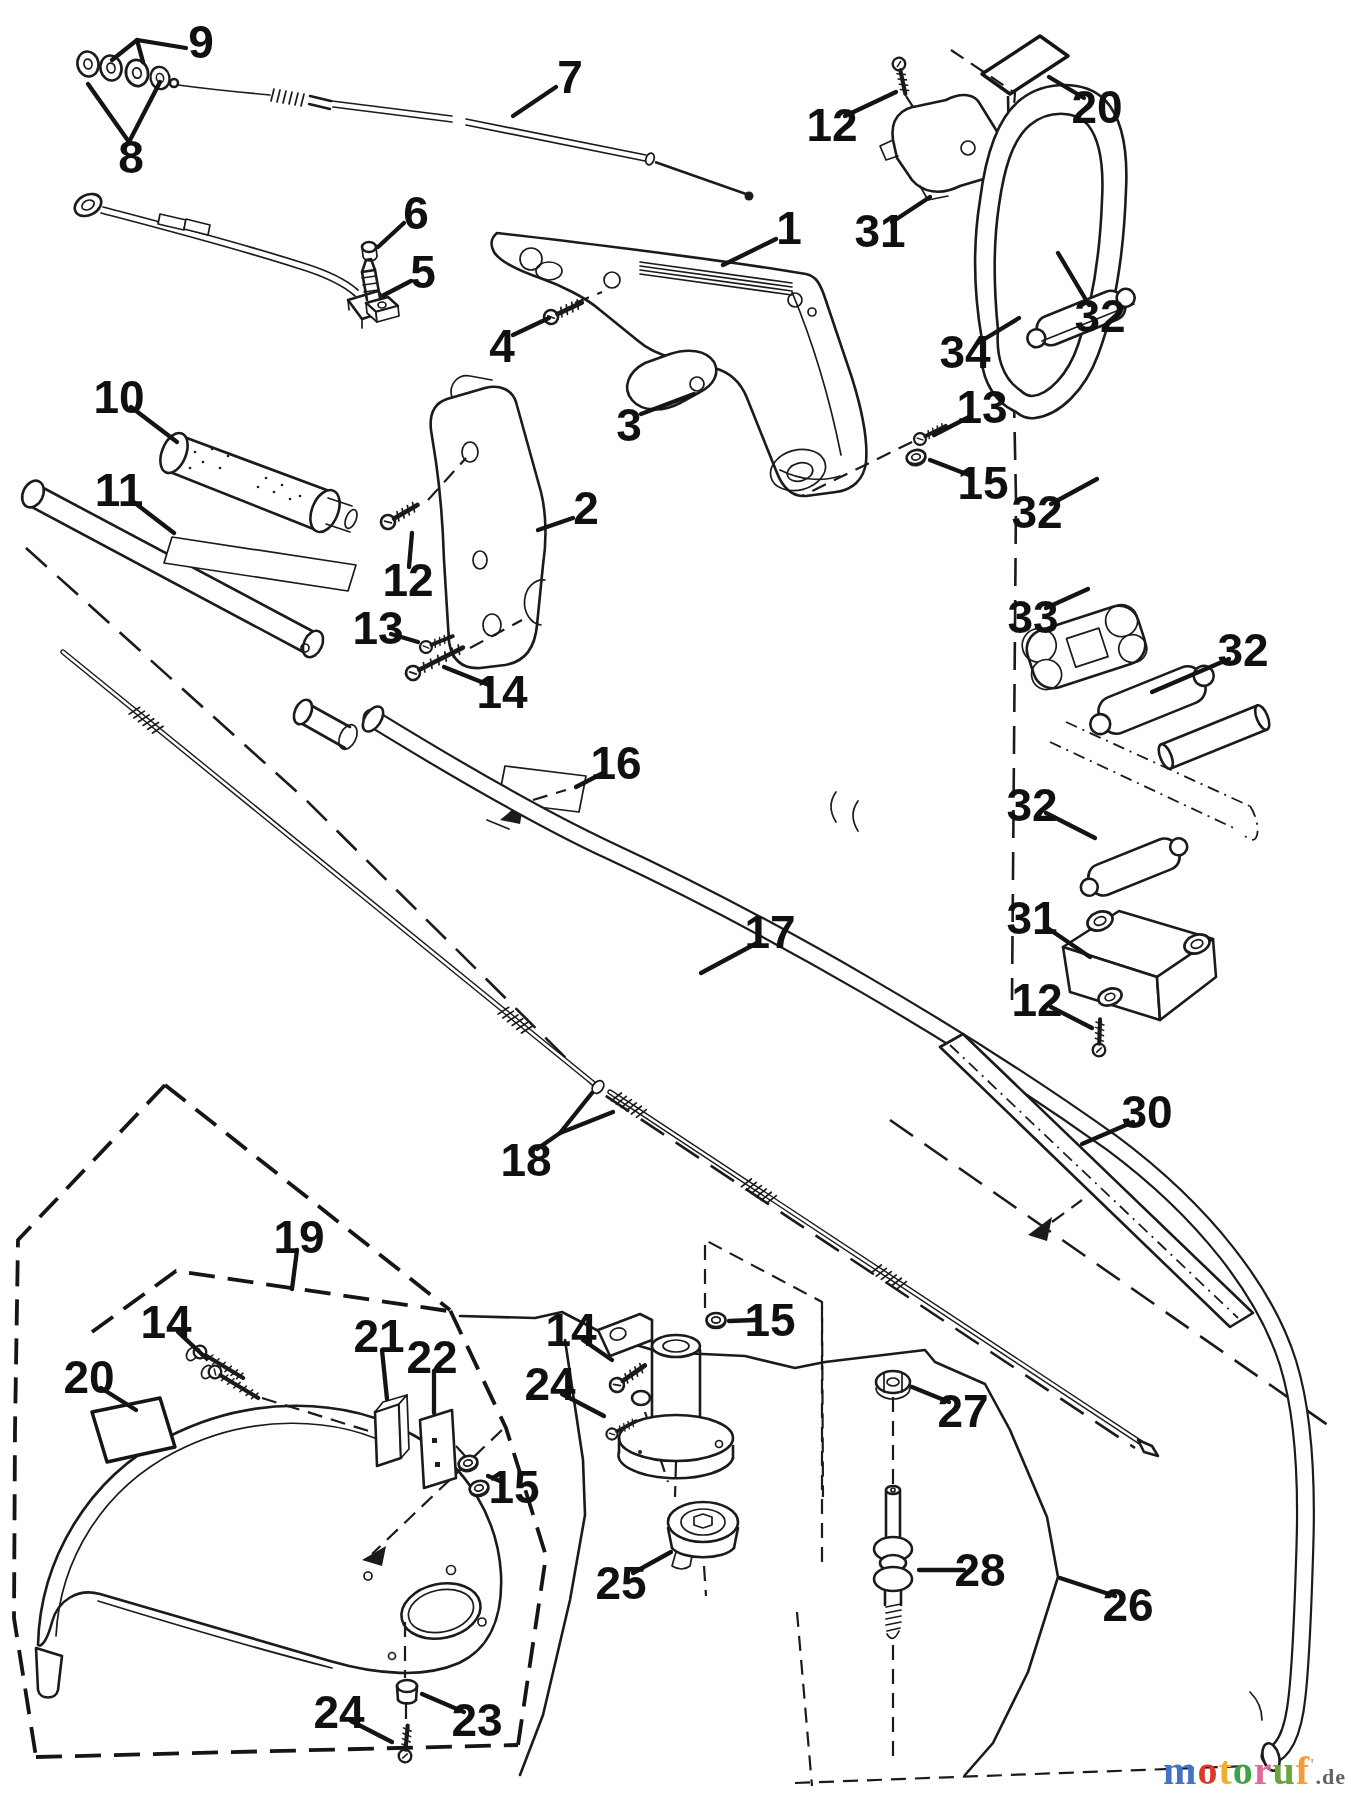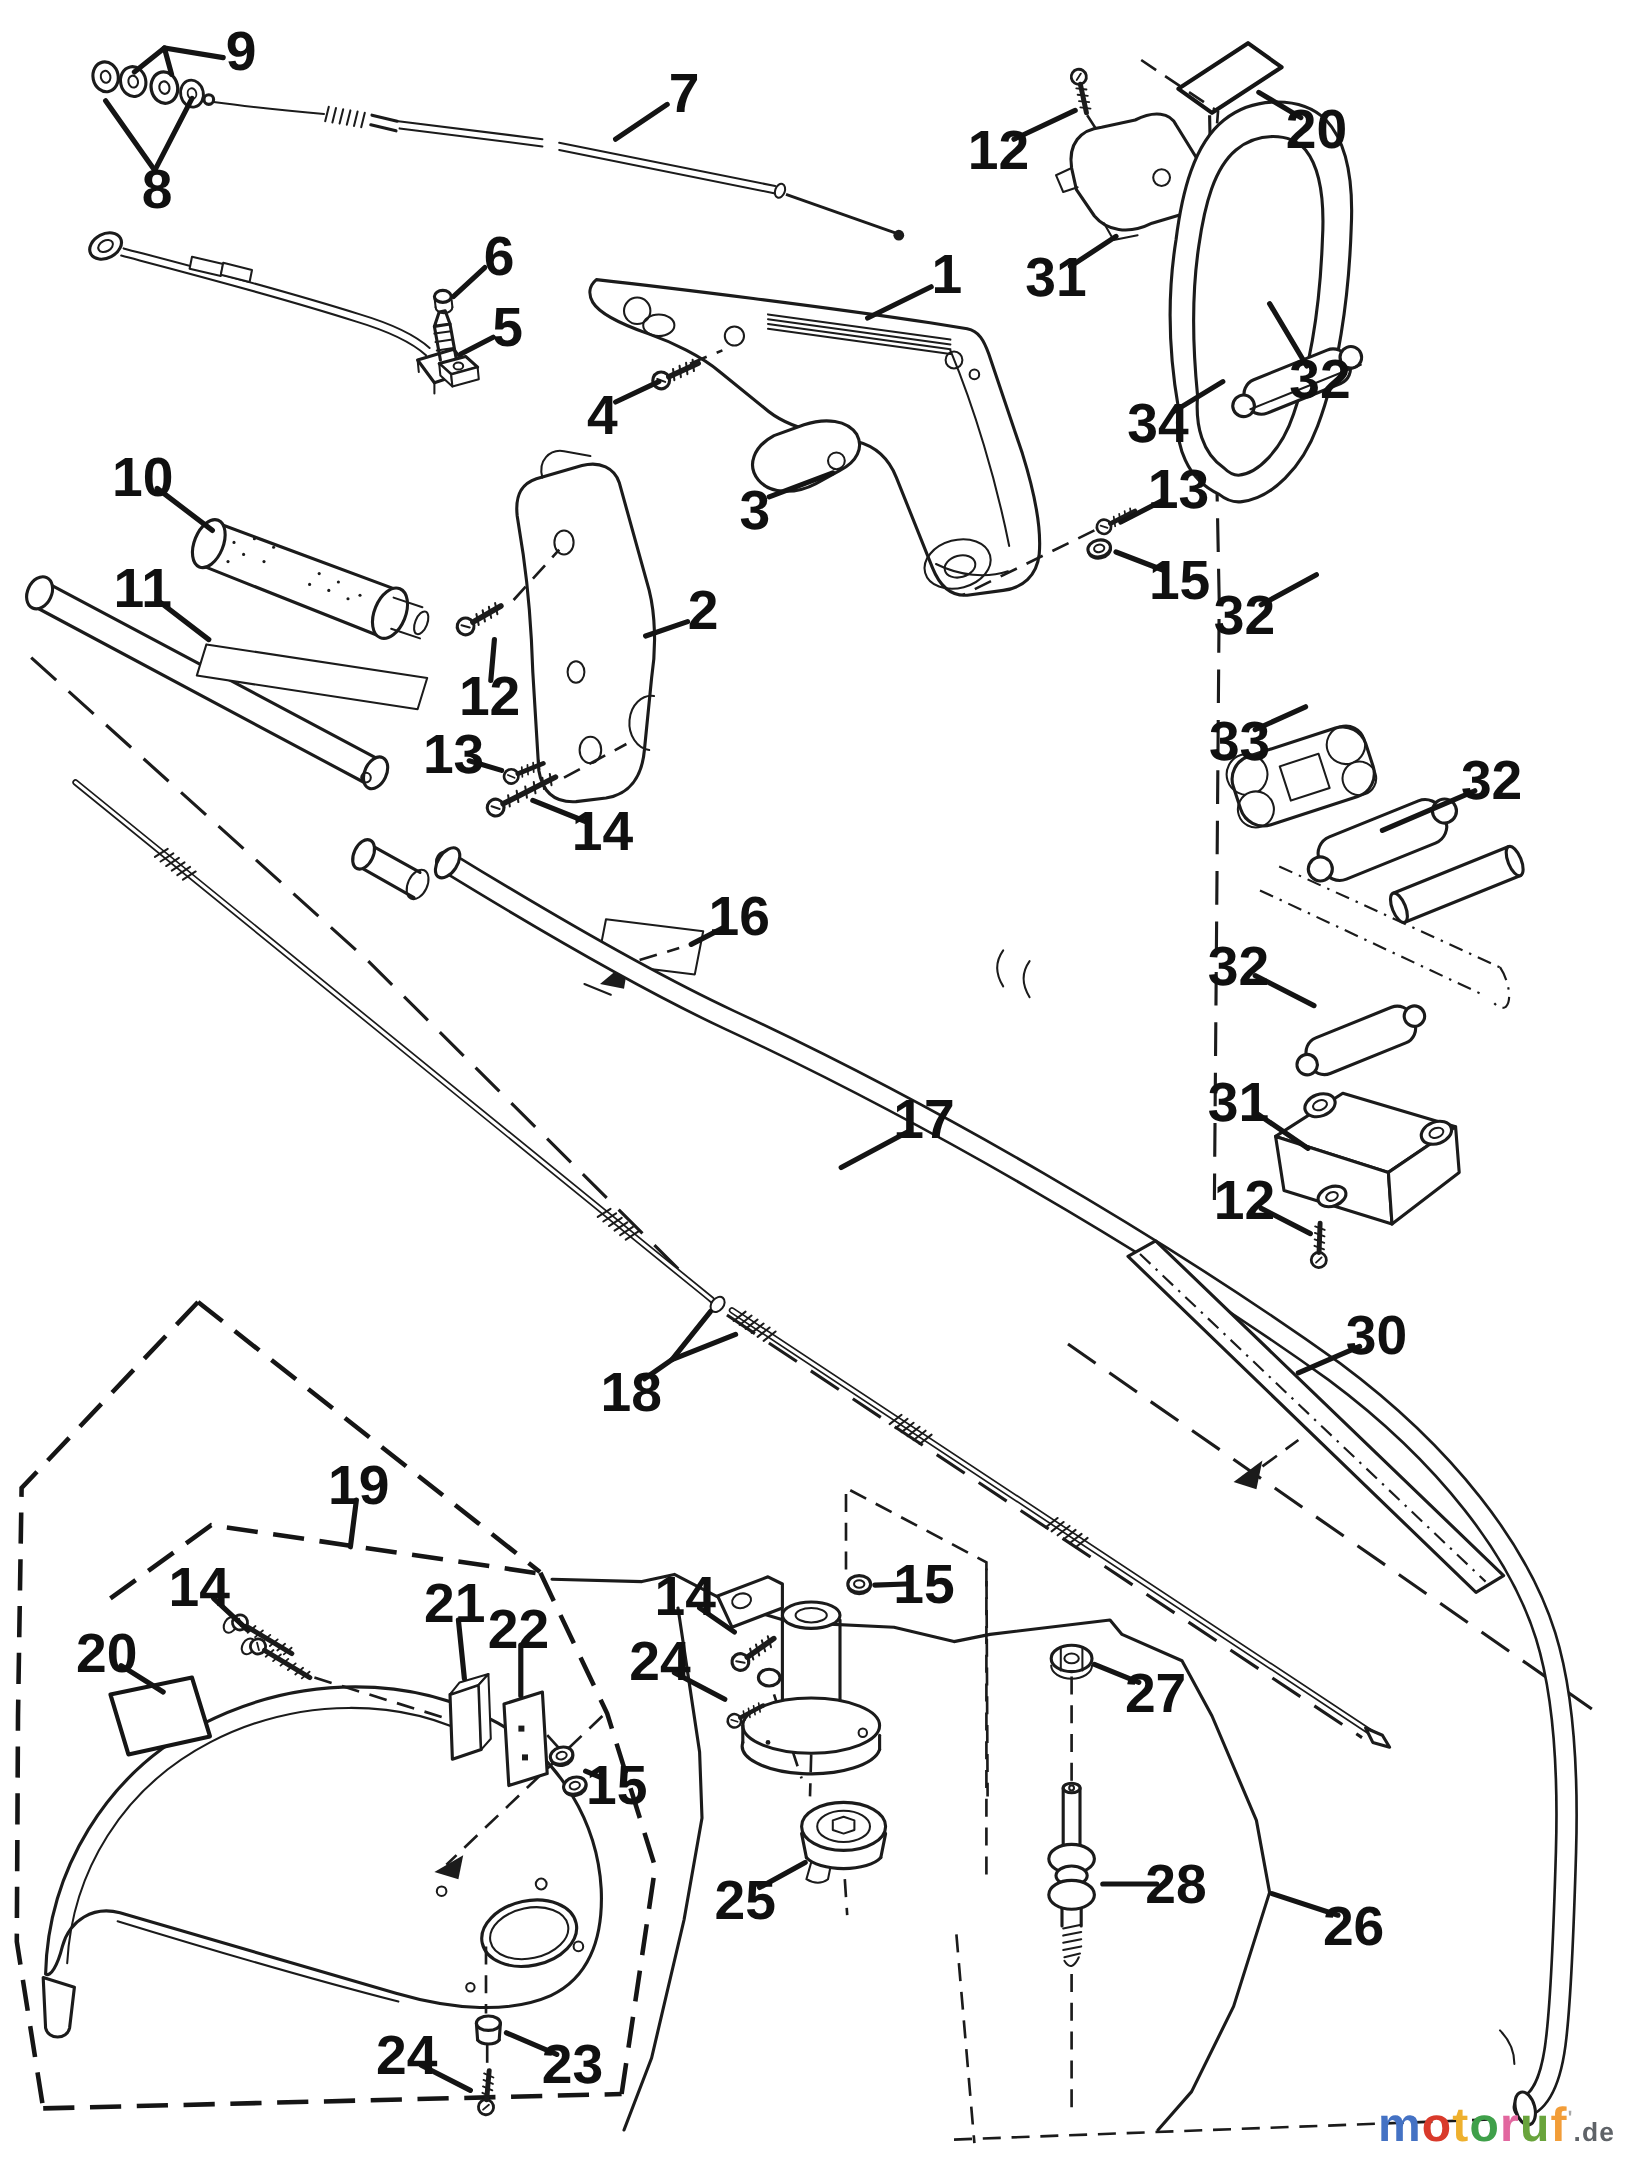--- a/index.html
+++ b/index.html
@@ -14,21 +14,21 @@
   .dashC{fill:none;stroke:#1b1b1b;stroke-width:2.6;stroke-dasharray:28 14}
   .dash2{fill:none;stroke:#1b1b1b;stroke-width:2.2;stroke-dasharray:15 9}
   .dashdot{fill:none;stroke:#1b1b1b;stroke-width:1.8;stroke-dasharray:12 6 2 6}
   .leader{fill:none;stroke:#141414;stroke-width:4.3;stroke-linecap:round}
   .plabel{font-family:"Liberation Sans",sans-serif;font-weight:bold;font-size:46px;fill:#101010;text-anchor:middle}
   .shank{stroke:#1b1b1b;stroke-width:4.6;stroke-linecap:round;fill:none}
   .t17a{stroke:#1b1b1b;stroke-width:19;fill:none;stroke-linecap:round}
   .t17b{stroke:#fff;stroke-width:14.6;fill:none;stroke-linecap:round}
   .rodA{stroke:#1b1b1b;stroke-width:5.4;fill:none;stroke-linecap:round}
   .rodB{stroke:#fff;stroke-width:2.6;fill:none;stroke-linecap:round}
-  .logo{position:absolute;right:10px;bottom:6px;font-family:Liberation Sans, sans-serif;font-weight:bold;font-size:40px;letter-spacing:1px;white-space:nowrap}
+  .logo{position:absolute;right:10px;bottom:6px;font-family:Liberation Serif, serif;font-weight:bold;font-size:40px;letter-spacing:1px;white-space:nowrap}
   .logo .de{font-size:22px;font-weight:bold}
   .logo .tick{font-size:16px;vertical-align:super}
 </style>
 </head>
 <body>
 
 <div class="stage">
 <svg id="art" width="1356" height="1800" viewBox="0 0 1356 1800" xmlns="http://www.w3.org/2000/svg">
   <defs>
     <g id="screwS">

